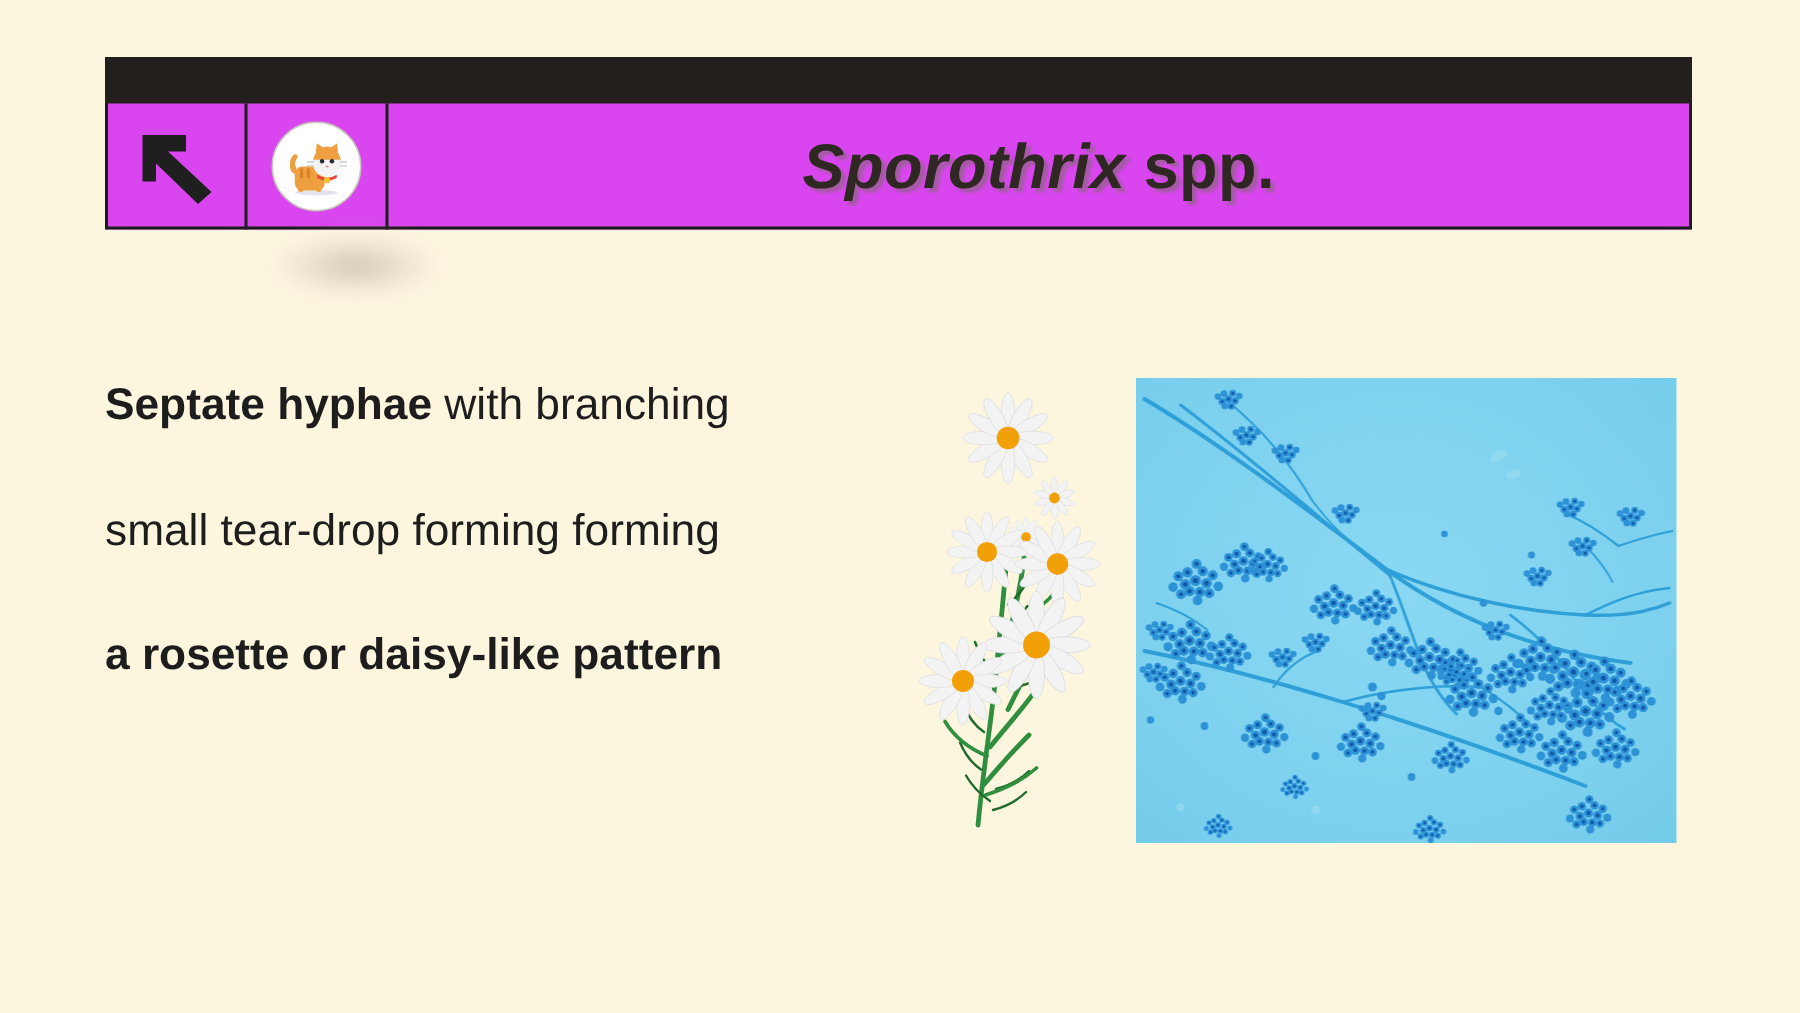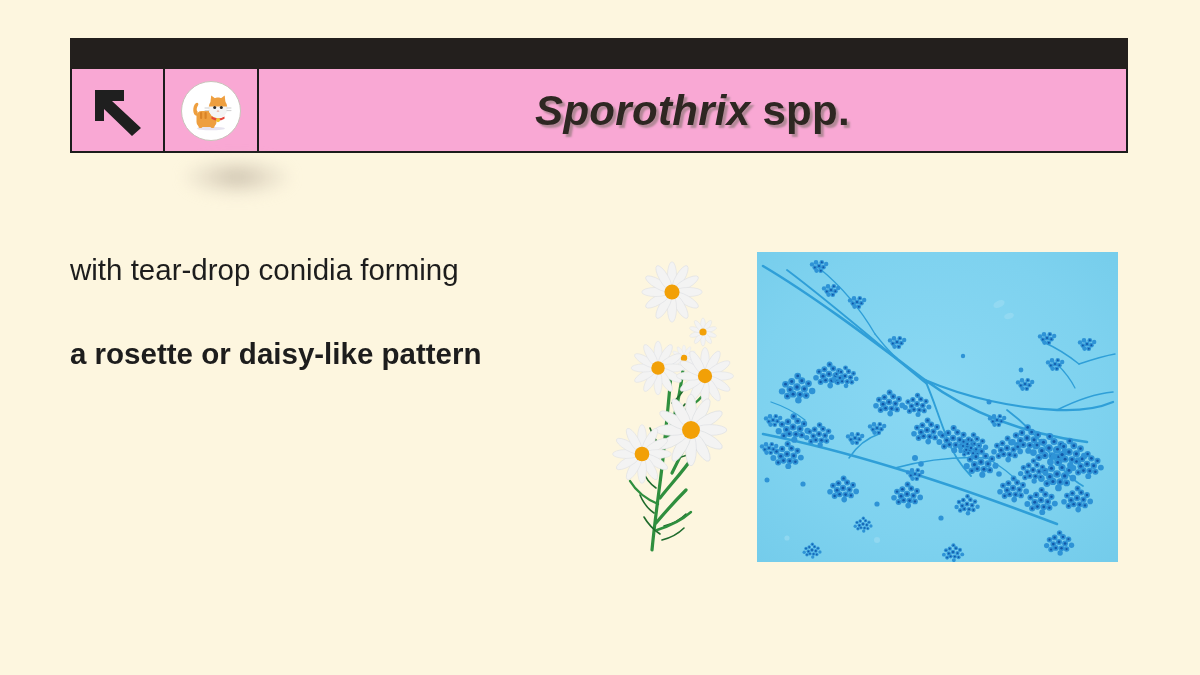--- a/index.html
+++ b/index.html
@@ -17,21 +17,21 @@
 
   
   #header-card {
     position: absolute;
     left: 70px;
     top: 38px;
     width: 1058px;
     height: 115px;
     box-sizing: border-box;
     border: 2px solid #1c1c1c;
-    background: #f9a8d4;
+    background: #d946ef;
   }
   #header-topbar {
     position: absolute;
     left: -2px;
     top: -2px;
     width: 1058px;
     height: 31px;
     background: #231f1d;
   }
   #header-row {
@@ -207,24 +207,27 @@
       </div>
     </div>
 
   </div>
 </div>
 
 <div id="header-smudge"></div>
 
 <div id="body-text">
 
-
-
   <div class="body-line">
-    <span>with tear-drop conidia forming</span>
+    <span class="b">Septate hyphae</span><span> with branching</span>
+  </div>
+
+
+  <div class="body-line">
+    <span>small tear-drop forming forming</span>
   </div>
 
   <div class="body-line">
     <span class="b">a rosette or daisy-like pattern</span>
   </div>
 
 </div>
 
 <div id="daisy-art">
   <svg width="152" height="300" viewBox="0 0 152 300">

